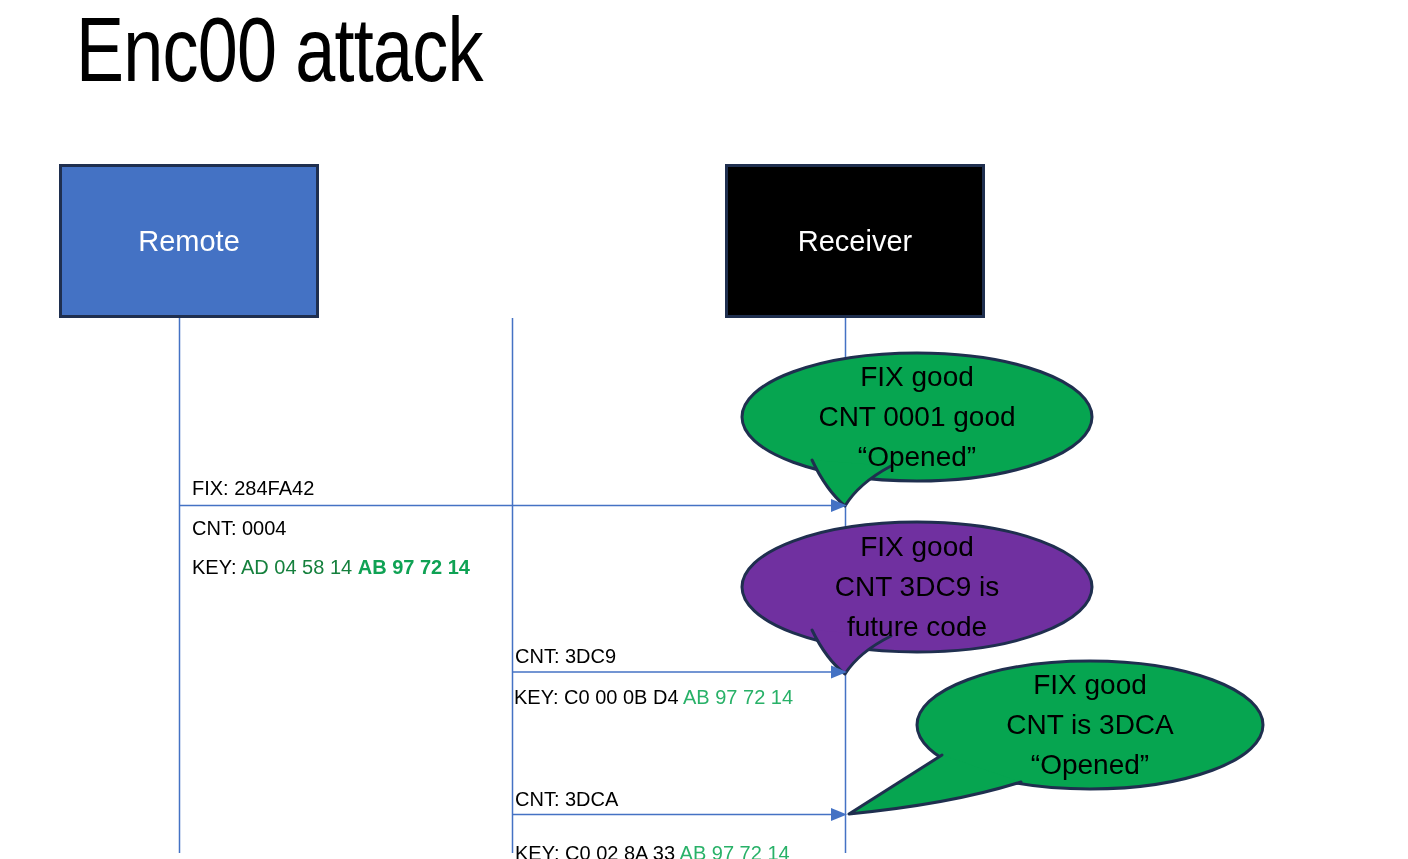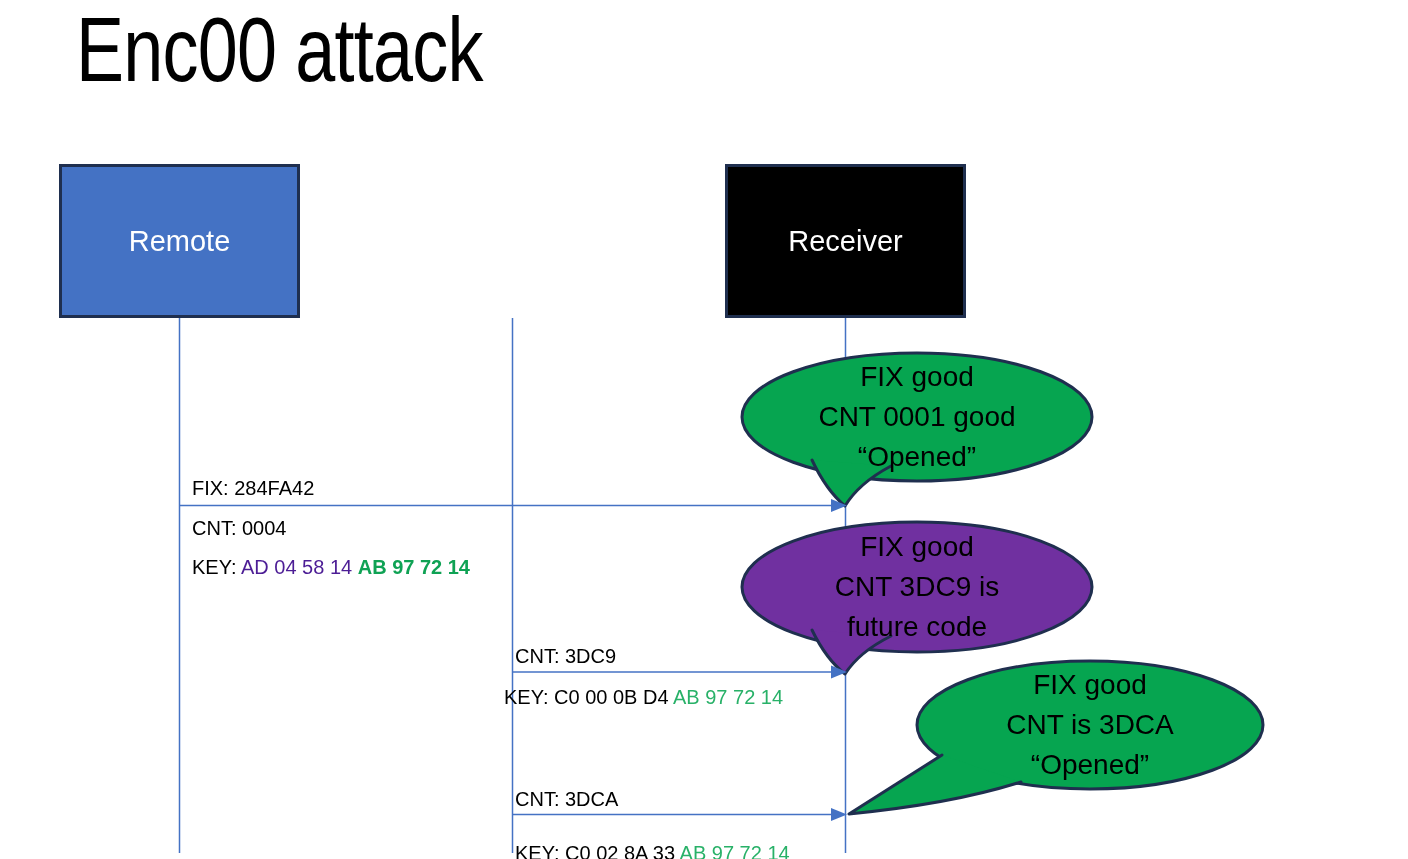--- a/index.html
+++ b/index.html
@@ -12,21 +12,21 @@
     font-size:90px;font-weight:400;color:#000;line-height:100px;
     transform:scaleX(0.80);transform-origin:left top;white-space:nowrap;
     letter-spacing:-1px;
   }
   .overlay{position:absolute;left:0;top:0;width:1408px;height:859px;}
   .connector{stroke:var(--connector);stroke-width:1.5;fill:none;}
   .arrowhead{fill:var(--connector);stroke:none;}
   .callout-shape{stroke:var(--outline);stroke-width:3;}
   .callout-tail{stroke:var(--outline);stroke-width:3;stroke-linejoin:round;stroke-linecap:round;}
   .actor{
-    position:absolute;width:241px;height:154px;
+    position:absolute;width:260px;height:154px;
     border:3px solid var(--outline);box-sizing:border-box;
     display:flex;align-items:center;justify-content:center;
   }
   .actor-label{color:#fff;font-size:29px;}
   .msg{
     position:absolute;font-size:20px;color:#000;line-height:34px;white-space:nowrap;
   }
   .callout-text{
     position:absolute;width:304px;height:124px;
     display:flex;flex-direction:column;align-items:center;justify-content:center;
@@ -72,24 +72,24 @@
 
   <div class="actor" style="left: 59px; top: 164px; background: rgb(68, 114, 196);">
     <span class="actor-label">Remote</span>
   </div>
   <div class="actor" style="left: 725px; top: 164px; background: #000000;">
     <span class="actor-label">Receiver</span>
   </div>
 
   <div class="msg" style="left:192px;top:471px;"><span>FIX: 284FA42</span></div>
   <div class="msg" style="left:192px;top:511px;"><span>CNT: 0004</span></div>
-  <div class="msg" style="left:192px;top:550px;"><span>KEY: </span><span style="color: #4c1d95;">AD 04 58 14 </span><span style="color: rgb(15, 162, 84); font-weight: bold;">AB 97 72 14</span></div>
+  <div class="msg" style="left:192px;top:550px;"><span>KEY: </span><span style="color: #15803d;">AD 04 58 14 </span><span style="color: rgb(15, 162, 84); font-weight: bold;">AB 97 72 14</span></div>
 
   <div class="msg" style="left:515px;top:639px;"><span>CNT: 3DC9</span></div>
-  <div class="msg" style="left:488px;top:680px;padding-left:16px;"><span>KEY: C0 00 0B D4 </span><span style="color: rgb(40, 177, 104);">AB 97 72 14</span></div>
+  <div class="msg" style="left:498px;top:680px;padding-left:16px;"><span>KEY: C0 00 0B D4 </span><span style="color: rgb(40, 177, 104);">AB 97 72 14</span></div>
 
   <div class="msg" style="left:515px;top:782px;"><span>CNT: 3DCA</span></div>
   <div class="msg" style="left:515px;top:836px;"><span>KEY: C0 02 8A 33 </span><span style="color: rgb(40, 177, 104);">AB 97 72 14</span></div>
 
   <div class="callout-text" style="left:765px;top:355px;">
     <div>FIX good</div>
     <div>CNT 0001 good</div>
     <div>“Opened”</div>
   </div>
   <div class="callout-text" style="left:765px;top:525px;">

